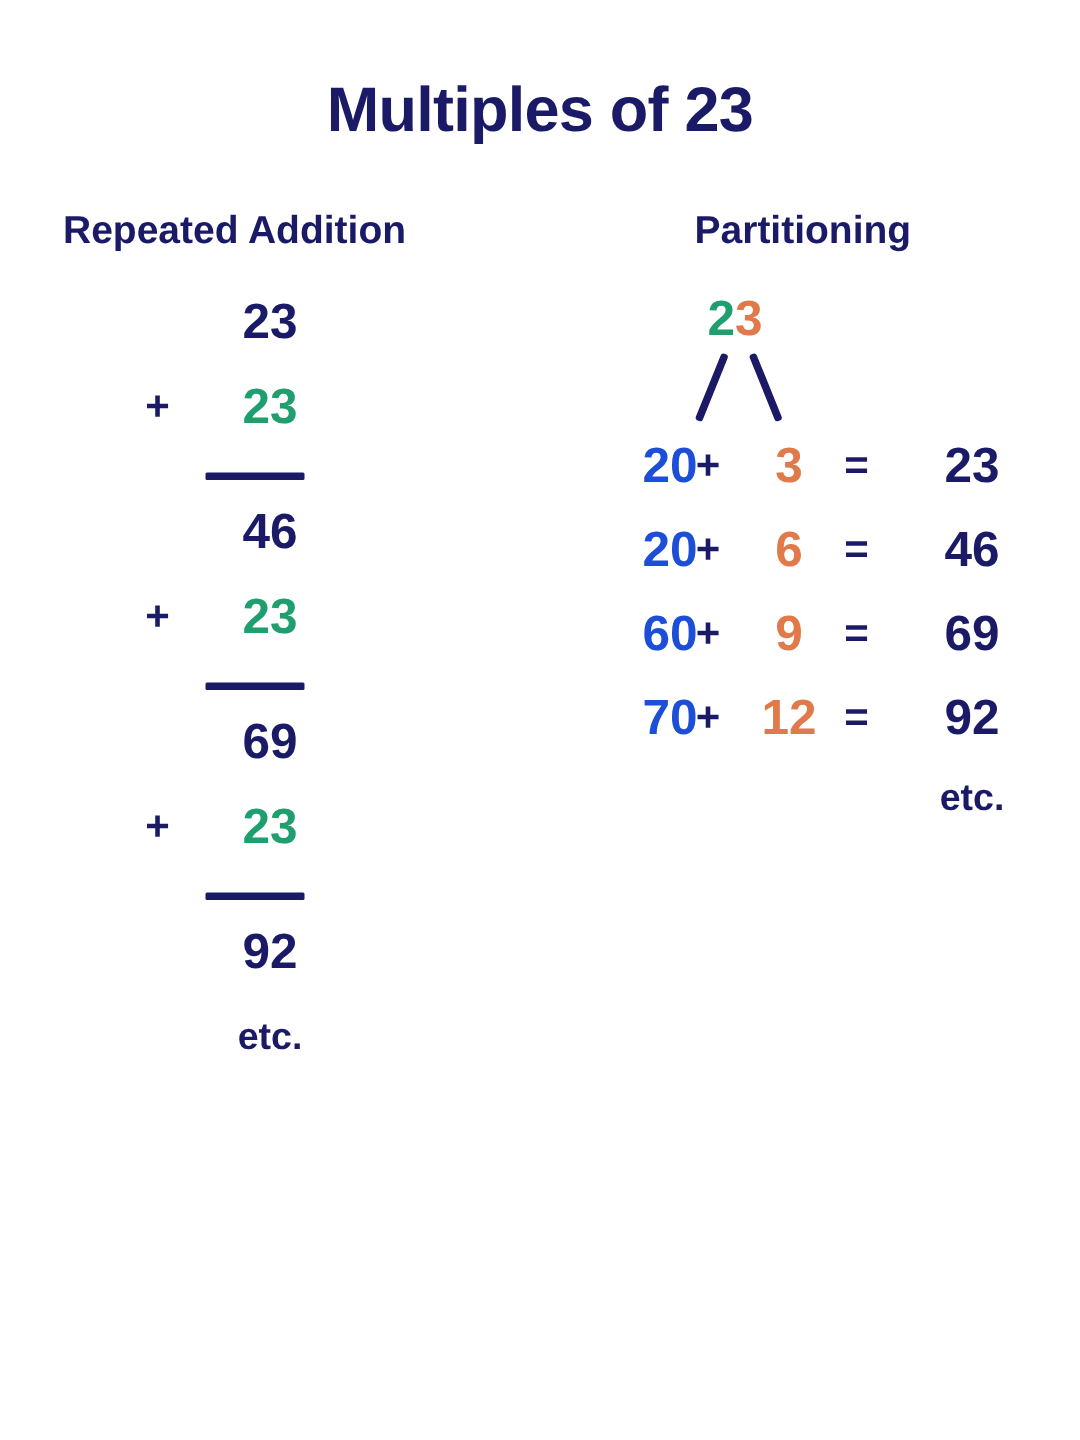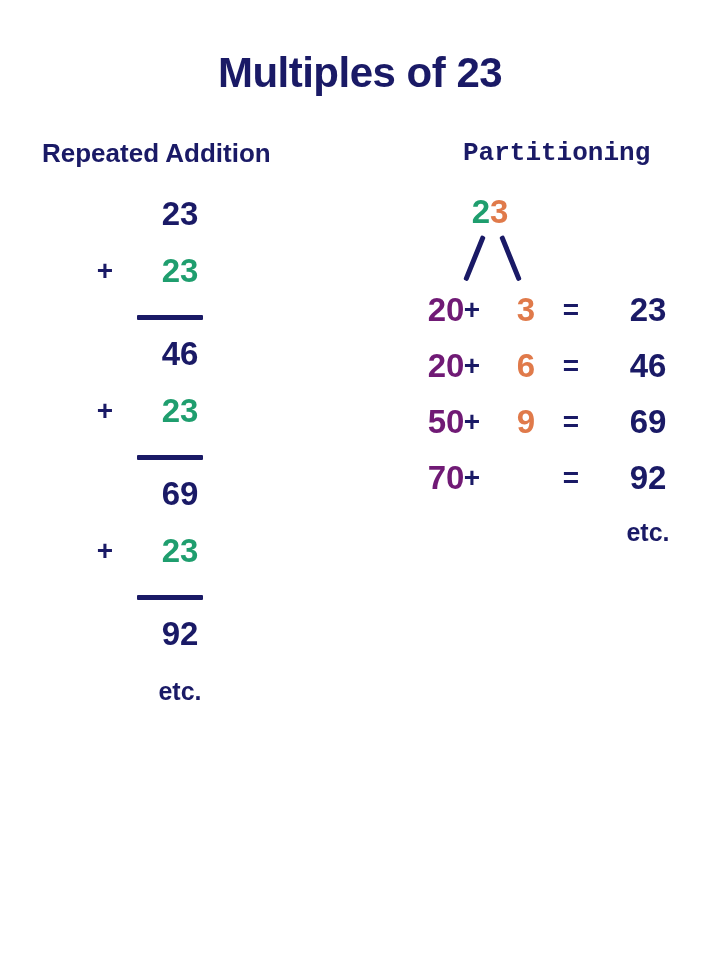--- a/index.html
+++ b/index.html
@@ -39,21 +39,21 @@
   
   .col-head {
     position: absolute;
     font-size: 26px;
     font-weight: bold;
     color: #1a1a66;
     line-height: 1;
     white-space: nowrap;
   }
   .col-head.left  { top: 140px; left: 6px; margin-left: 36px; }
-  .col-head.right { top: 140px; left: 463px; font-family: Liberation Mono, monospace; }
+  .col-head.right { top: 140px; left: 463px; }
 
   
   .addition {
     position: absolute;
     top: 192px;
     left: 80px;
     width: 250px;
   }
   .add-row {
     position: relative;
@@ -153,24 +153,24 @@
     position: relative;
     height: 56px;
   }
   .p-cell {
     position: absolute;
     font-size: 33px;
     font-weight: bold;
     line-height: 44px;
   }
   .p-tens {
-    left: 20px;
+    left: 8px;
     width: 62px;
-    text-align: center;
-    color: #701a75;
+    text-align: right;
+    color: #1d4ed8;
   }
   .p-plus {
     left: 62px;
     width: 30px;
     text-align: center;
     font-size: 28px;
     color: #1a1a66;
   }
   .p-units {
     left: 96px;
@@ -280,30 +280,31 @@
 
       <div class="p-row">
         <div class="p-cell p-tens">20</div>
         <div class="p-cell p-plus">+</div>
         <div class="p-cell p-units">6</div>
         <div class="p-cell p-eq">=</div>
         <div class="p-cell p-result">46</div>
       </div>
 
       <div class="p-row">
-        <div class="p-cell p-tens">50</div>
+        <div class="p-cell p-tens">60</div>
         <div class="p-cell p-plus">+</div>
         <div class="p-cell p-units">9</div>
         <div class="p-cell p-eq">=</div>
         <div class="p-cell p-result">69</div>
       </div>
 
       <div class="p-row">
         <div class="p-cell p-tens">70</div>
         <div class="p-cell p-plus">+</div>
+        <div class="p-cell p-units">12</div>
         <div class="p-cell p-eq">=</div>
         <div class="p-cell p-result">92</div>
       </div>
 
     </div>
 
     <div class="p-etc">etc.</div>
   </div>
 
 </div>

